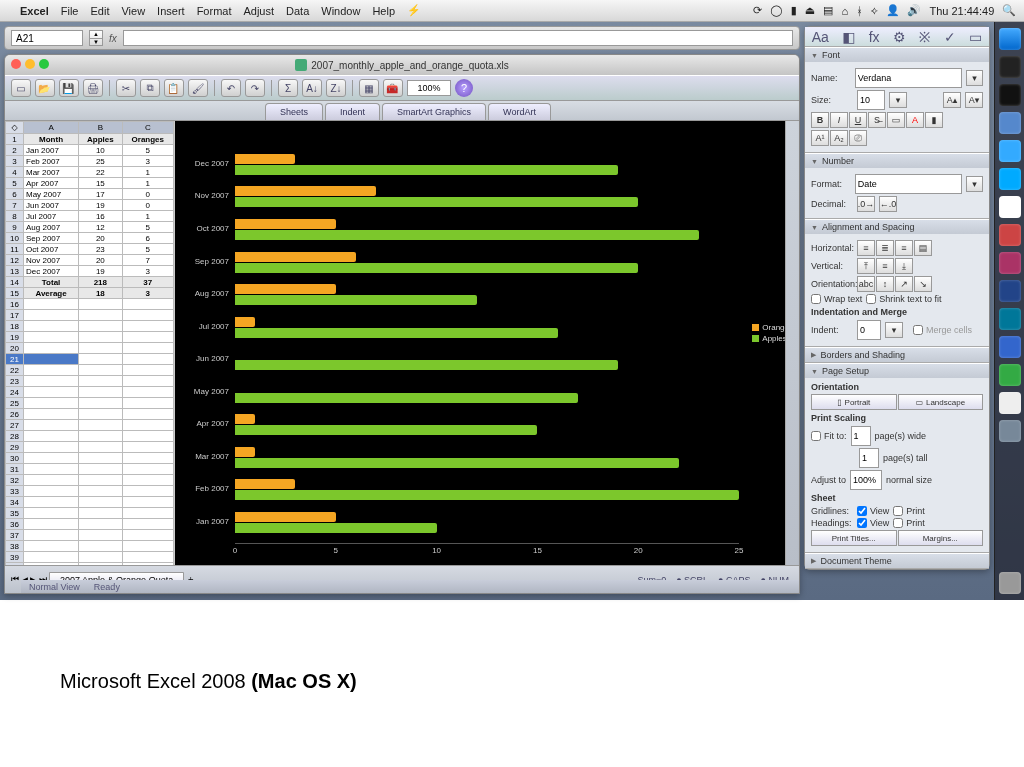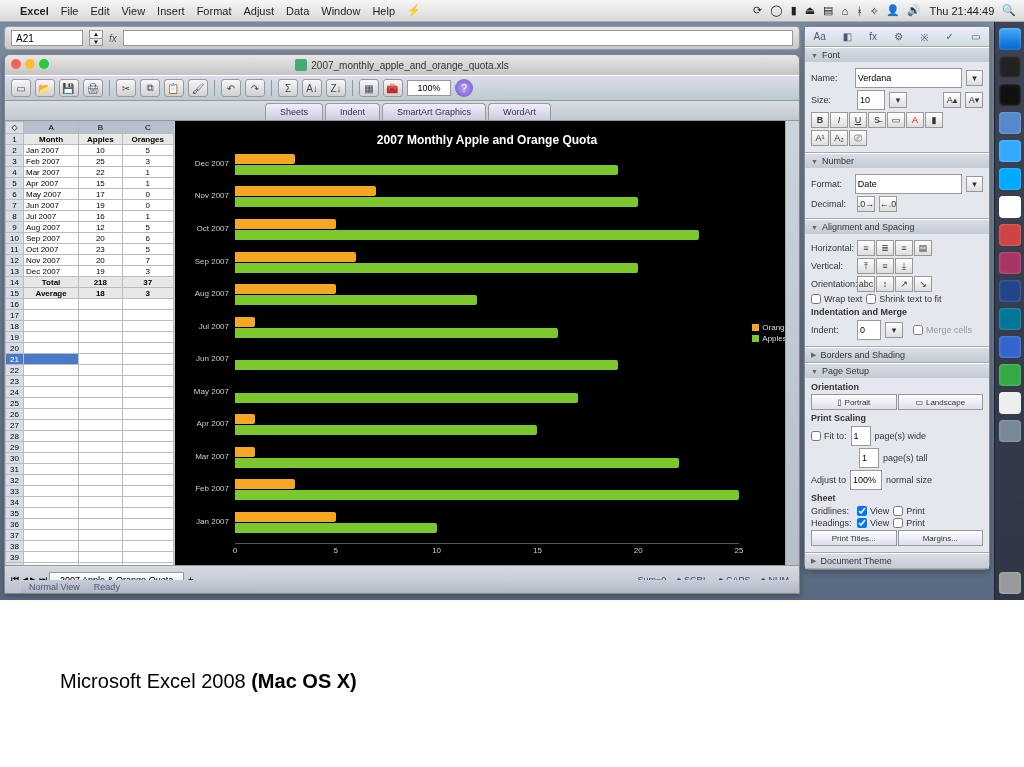--- a/index.html
+++ b/index.html
@@ -78,21 +78,21 @@
 .wb-status .stab { padding:2px 10px; background:linear-gradient(#fff,#dde); border:1px solid #999; border-radius:0 0 4px 4px; font-size:9px;}
 .wb-status .statusright { margin-left:auto; display:flex; gap:10px; padding-right:10px; color:#446;}
 .wb-status .row2 { position:absolute; bottom:0; left:16px; right:0; height:13px; background:linear-gradient(#c8cdda,#b0b6c2); display:flex; align-items:center; padding:0 8px; gap:14px; color:#557; font-size:9px;}
 
 
 .palette { margin:4px 4px 0 0; background:linear-gradient(#e8ecf2,#d0d6de); border:1px solid #888; border-radius:6px; font-size:9px; color:#333; box-shadow:0 2px 6px rgba(0,0,0,.3);}
 .palette .p-title { height:18px; background:linear-gradient(#e0e0e0,#c0c0c0); display:flex; align-items:center; justify-content:center; position:relative; border-radius:6px 6px 0 0;}
 .palette .p-title .traffic{position:absolute; left:4px; top:3px; display:flex; gap:3px;}
 .palette .p-title .traffic span{width:8px;height:8px;border-radius:50%;}
 .palette .p-tools { height:20px; display:flex; align-items:center; justify-content:space-around; border-bottom:1px solid #aaa; background:linear-gradient(#eef,#cdd);}
-.palette .p-tools span{ font-size:10px; color:#557;}
+.palette .p-tools span{ font-size:14px; color:#557;}
 .palette .section { border-top:1px solid #fff; border-bottom:1px solid #aaa;}
 .palette .section-h { background:linear-gradient(#d8dee8,#c4cad4); padding:2px 6px; font-size:9px; display:flex; align-items:center; gap:4px;}
 .palette .section-h::before { content:"▼"; font-size:7px; color:#666;}
 .palette .section-h.collapsed::before { content:"▶";}
 .palette .section-b { padding:4px 6px; background:#e4e8ee;}
 .palette .row { display:flex; align-items:center; gap:4px; margin:2px 0;}
 .palette .lbl { width:42px; font-size:9px;}
 .palette input[type=text], .palette select, .palette .inp { height:20px; border:1px solid #999; background:#fff; font-size:9px; padding:0 2px;}
 .palette .btn-sm { width:18px; height:16px; border:1px solid #999; background:linear-gradient(#fff,#ddd); font-size:9px; display:flex; align-items:center; justify-content:center;}
 .palette .btnrow { display:flex; gap:1px;}
@@ -436,21 +436,20 @@
                 <tr>
                   <th class="rowh">40</th>
                   <td></td>
                   <td></td>
                   <td></td>
                 </tr>
               </tbody>
             </table>
         </div>
         <div class="chart-area">
-          <div class="chart-title">2007 Monthly Apple and Orange Quota</div>
           <div class="bars" id="bars">
               <div class="month-row" style="top:0%; height:8.333333333333334%">
                 <div class="month-label">Dec 2007</div>
                 <div class="bar oranges" style="width:12%"></div>
                 <div class="bar apples" style="width:76%"></div>
               </div>
               <div class="month-row" style="top:8.333333333333332%; height:8.333333333333334%">
                 <div class="month-label">Nov 2007</div>
                 <div class="bar oranges" style="width:28.000000000000004%"></div>
                 <div class="bar apples" style="width:80%"></div>

